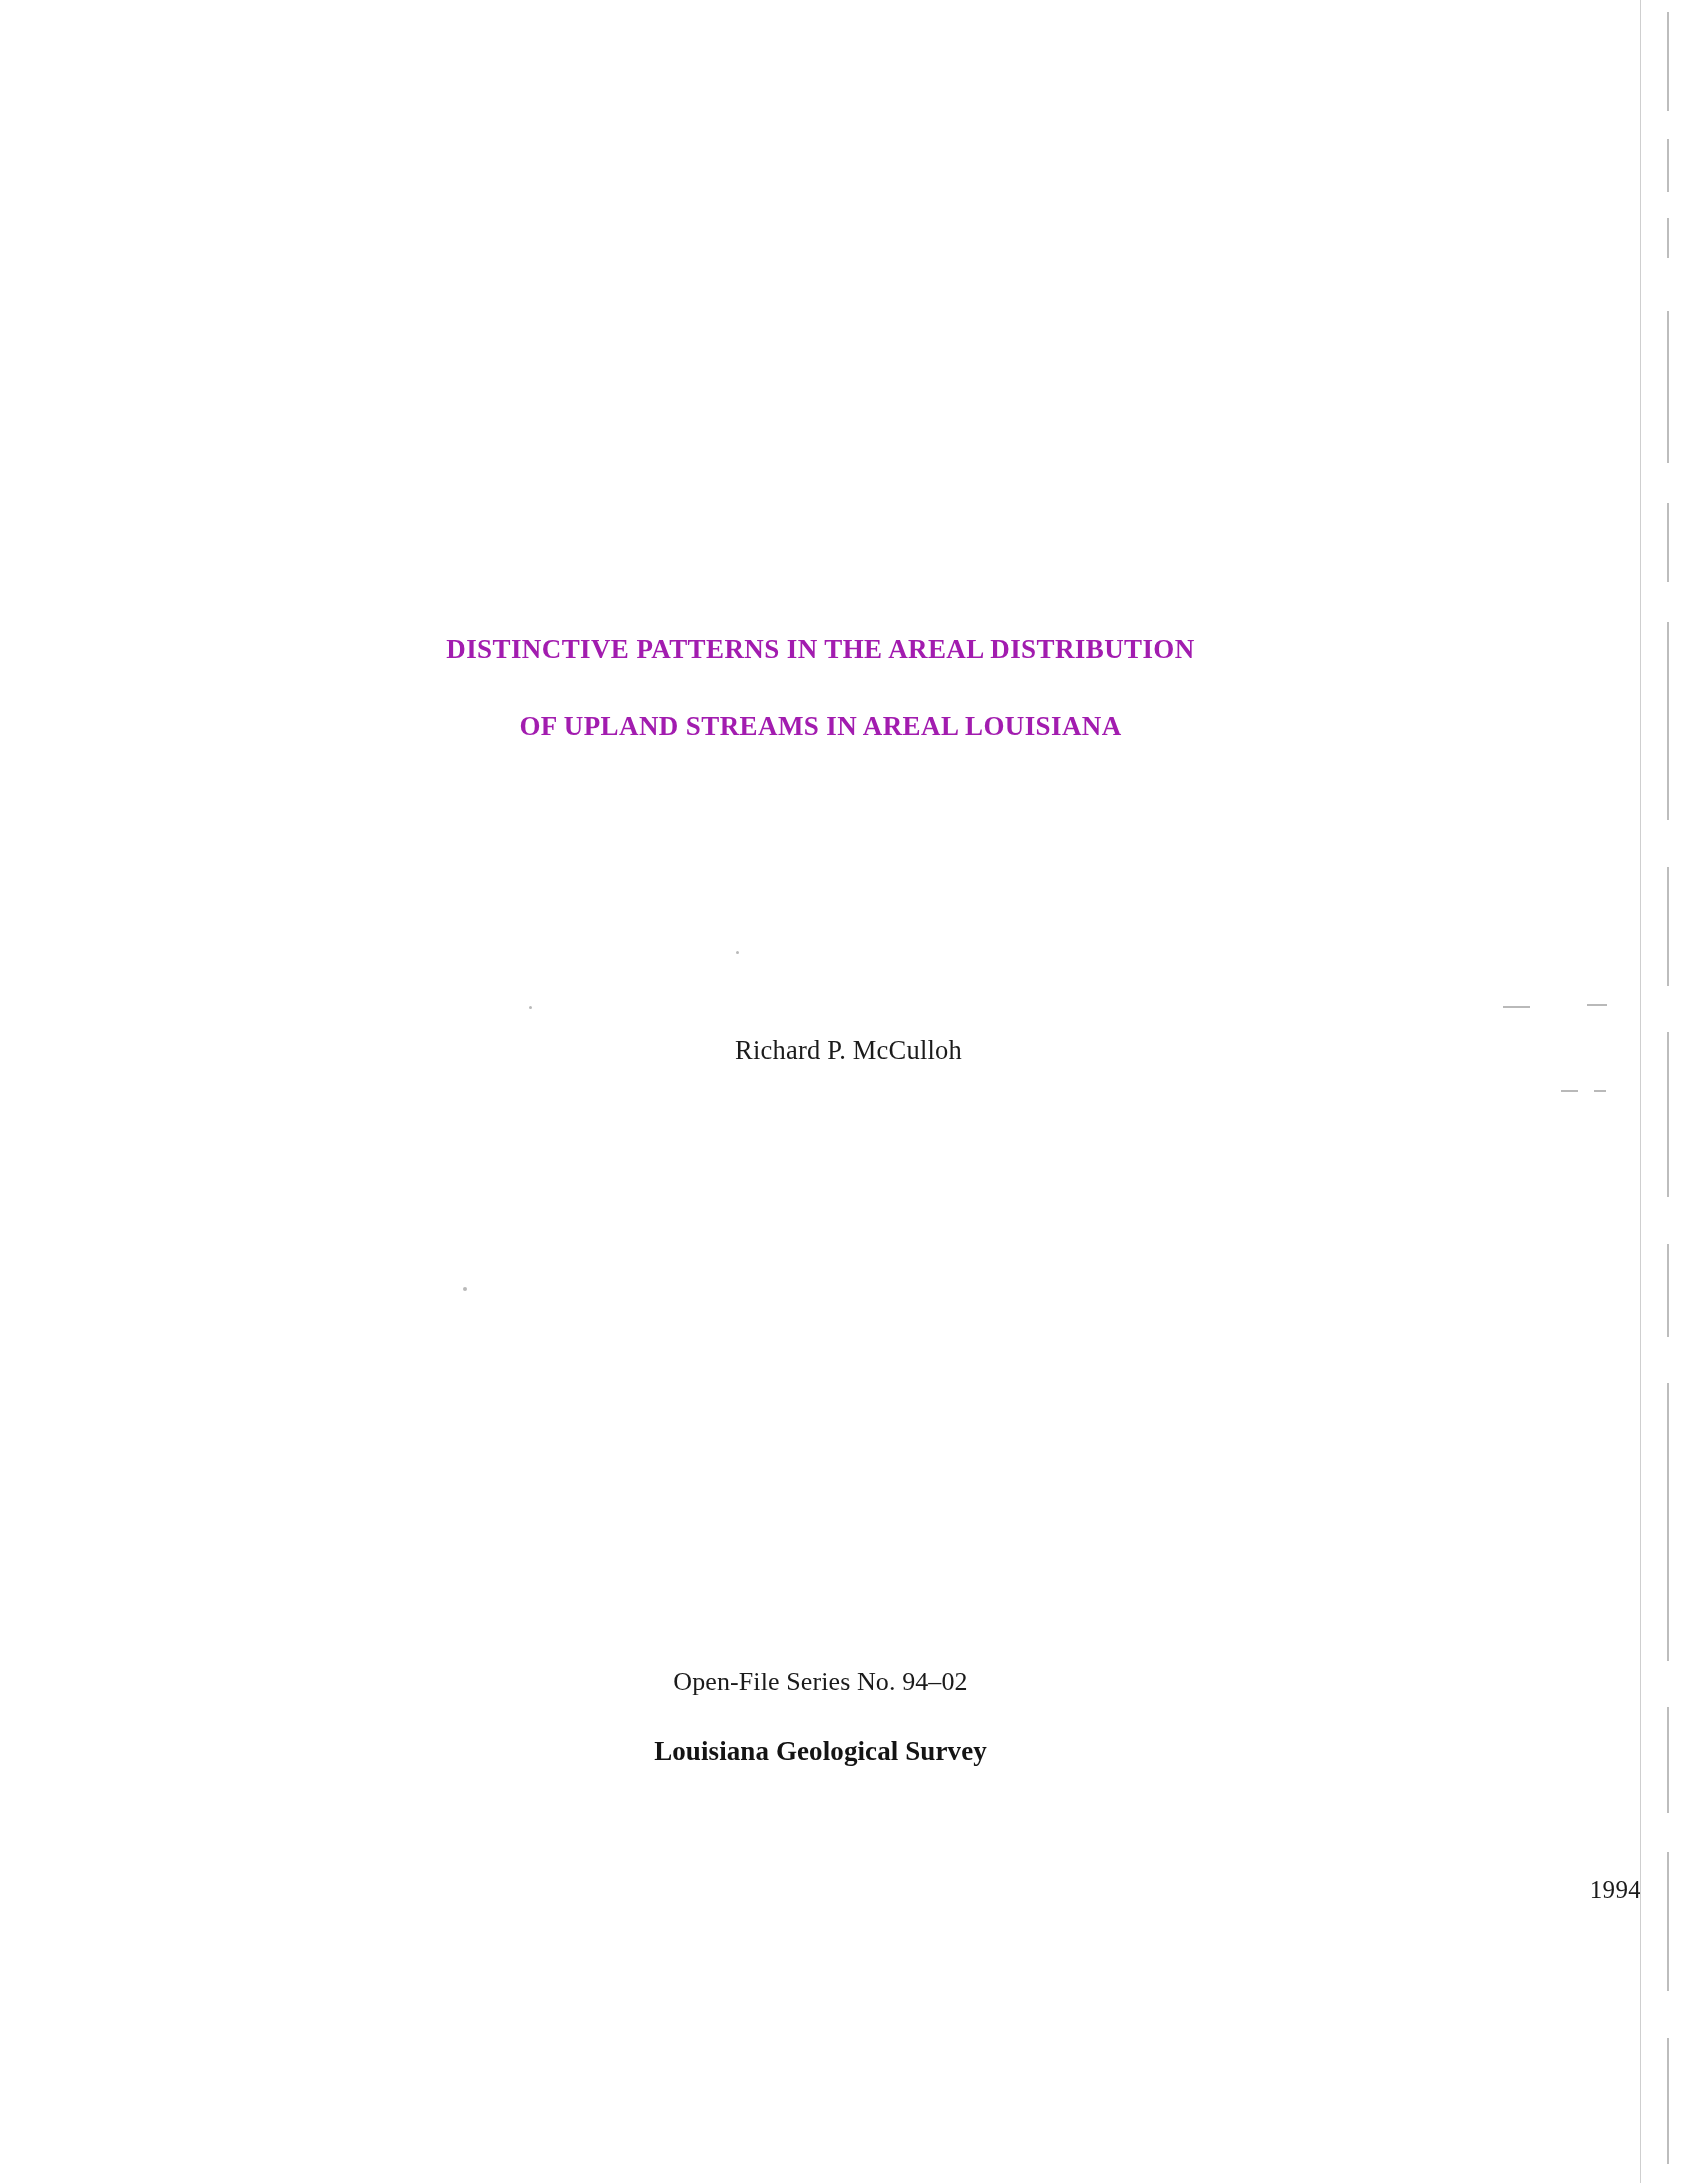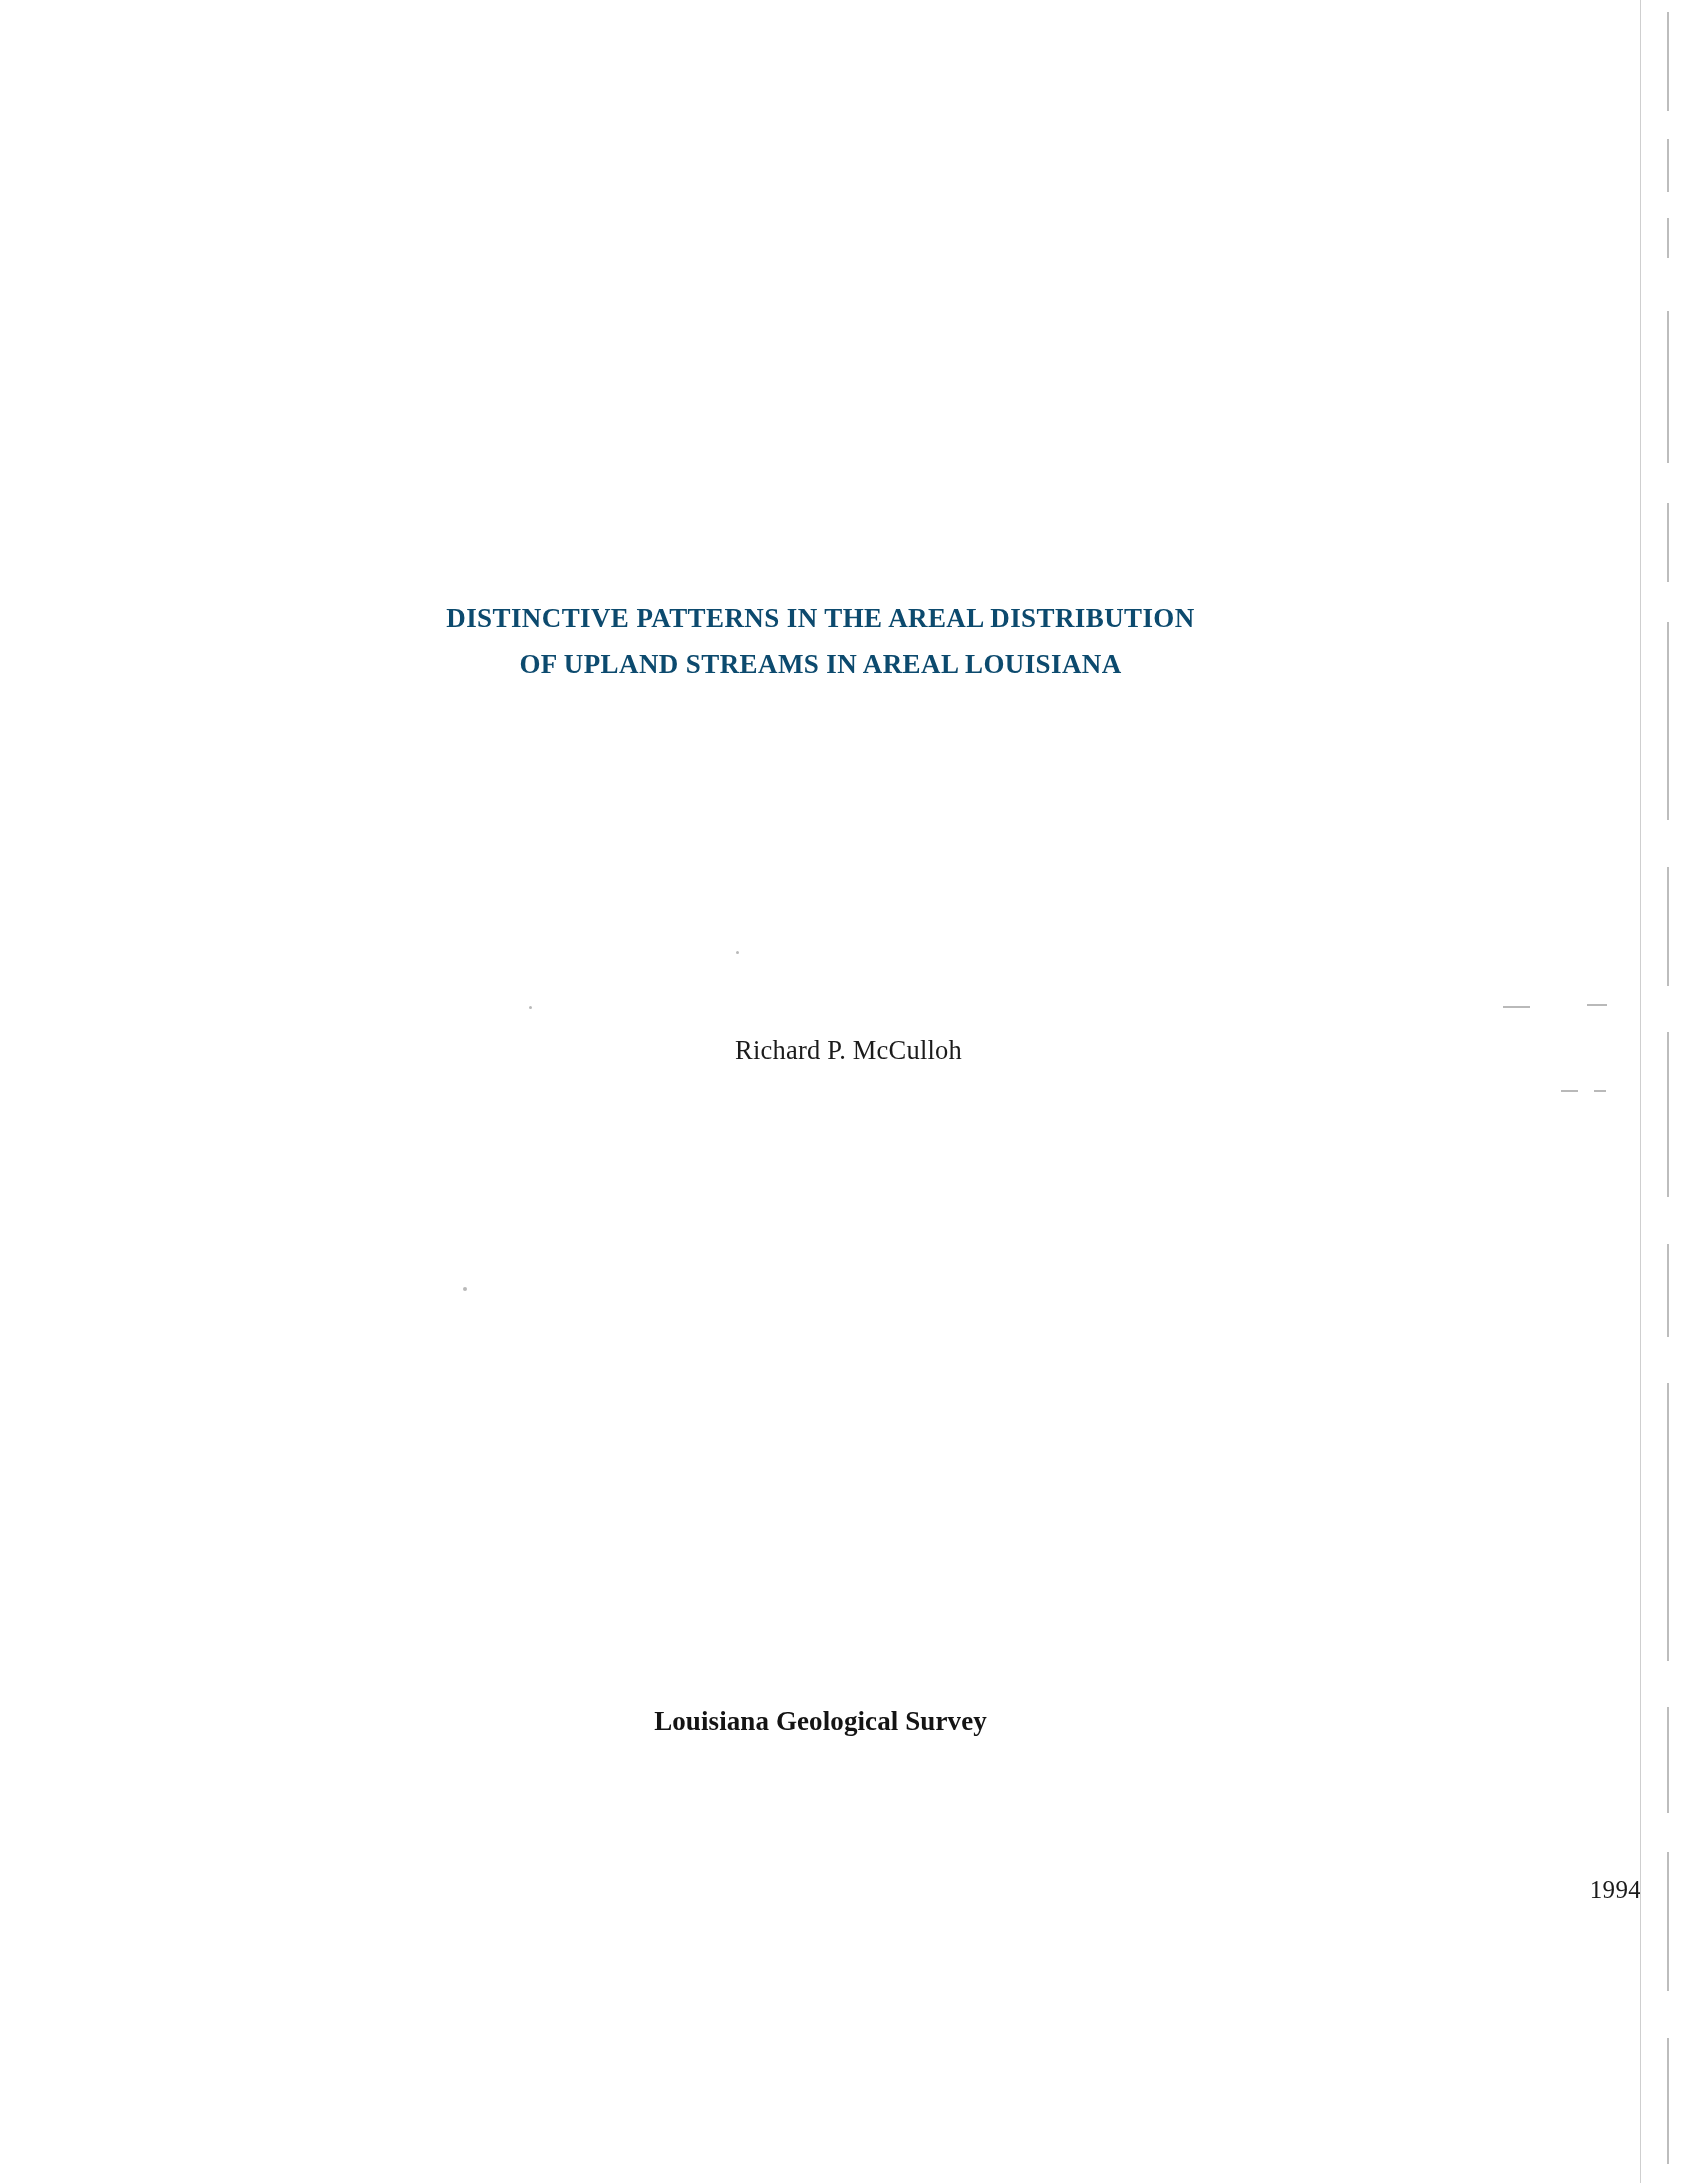--- a/index.html
+++ b/index.html
@@ -51,21 +51,22 @@
     top: 595px;
     width: 1641px;
     text-align: center;
   }
   .title-line {
     font-family: "Liberation Serif", serif;
     font-weight: bold;
     font-size: 27px;
     letter-spacing: 0.4px;
     line-height: 46px;
-    color: #0c4a6e;
+    color: #a21caf;
+    margin-top: 31px;
   }
   .author {
     position: absolute;
     left: 0;
     top: 1035px;
     width: 1641px;
     text-align: center;
     font-size: 26.5px;
     color: #1b1b1b;
     letter-spacing: 0.2px;
@@ -114,20 +115,21 @@
   <div class="content">
 
     <div class="title-block">
       <div class="title-line">DISTINCTIVE PATTERNS IN THE AREAL DISTRIBUTION</div>
       <div class="title-line">OF UPLAND STREAMS IN AREAL LOUISIANA</div>
     </div>
 
     <div class="author">Richard P. McCulloh</div>
 
     <div class="imprint">
+      <div class="series">Open-File Series No. 94–02</div>
       <div class="agency">Louisiana Geological Survey</div>
     </div>
 
     <div class="year">1994</div>
 
     <div class="speck" style="left:736px; top:951px; width:3.3px; height:3.3px;"></div>
     <div class="speck" style="left:529px; top:1006px; width:3.3px; height:3.3px;"></div>
     <div class="speck" style="left:463px; top:1287px; width:4px; height:4px;"></div>
     <div class="speck" style="left:1503px; top:1006px; width:26.5px; height:2px; border-radius:0;"></div>
     <div class="speck" style="left:1587px; top:1004px; width:20px; height:2px; border-radius:0;"></div>

